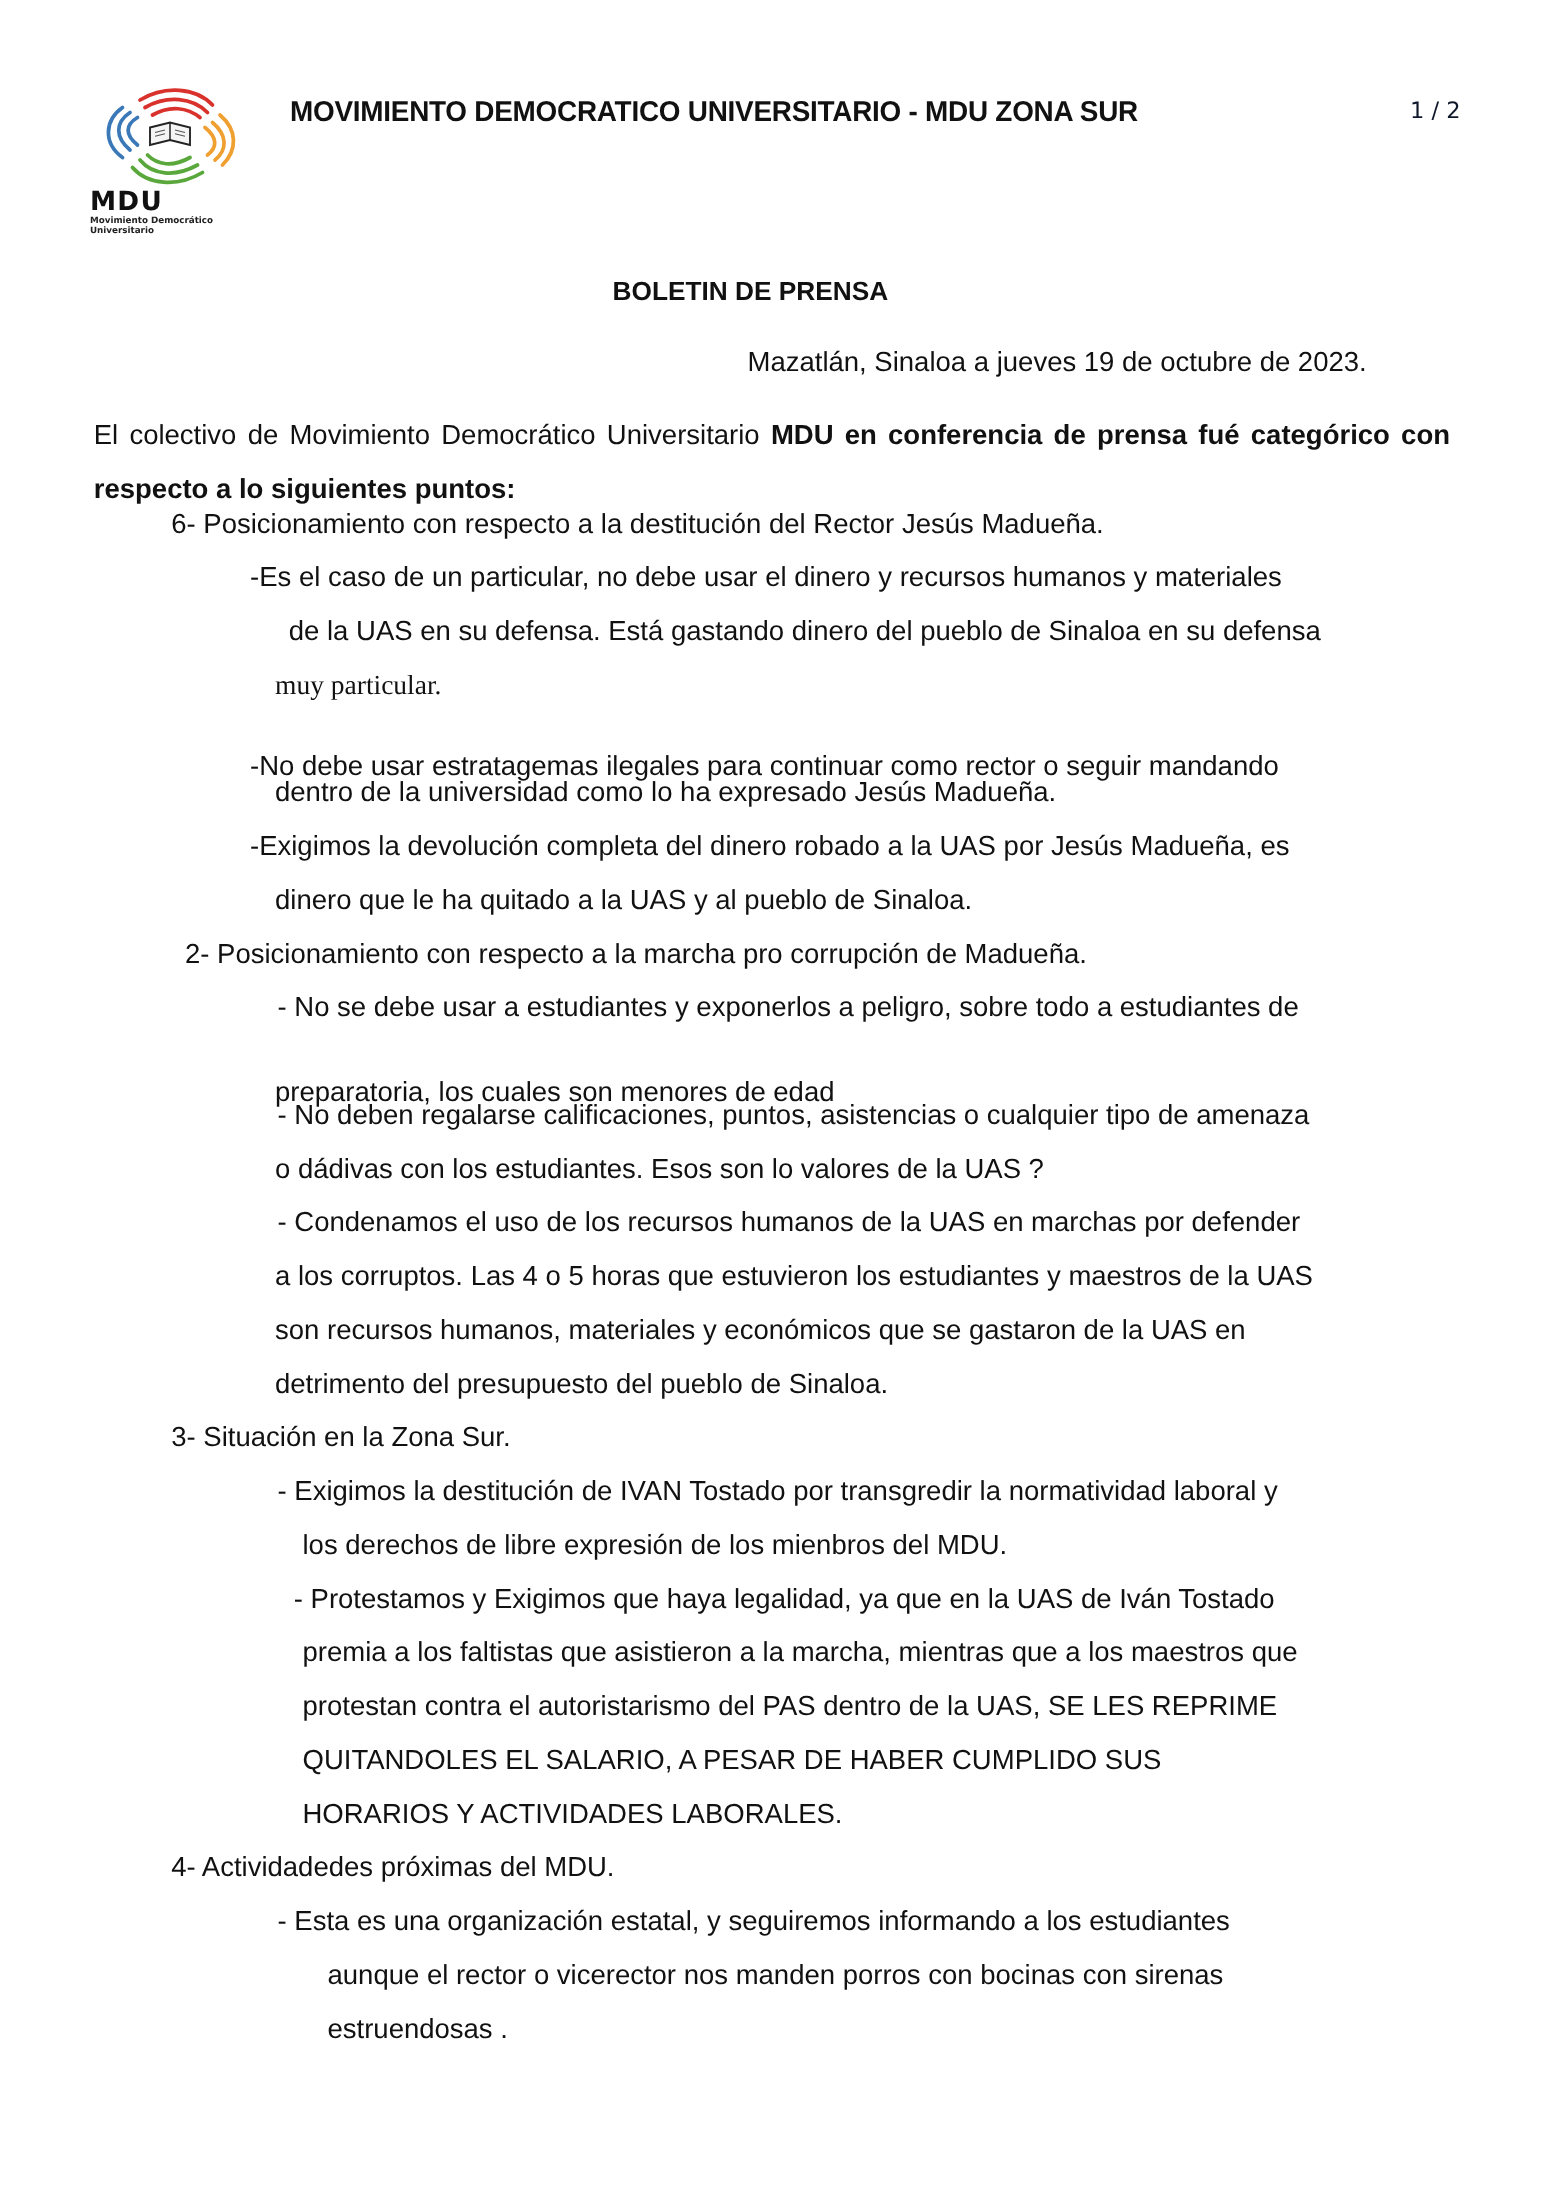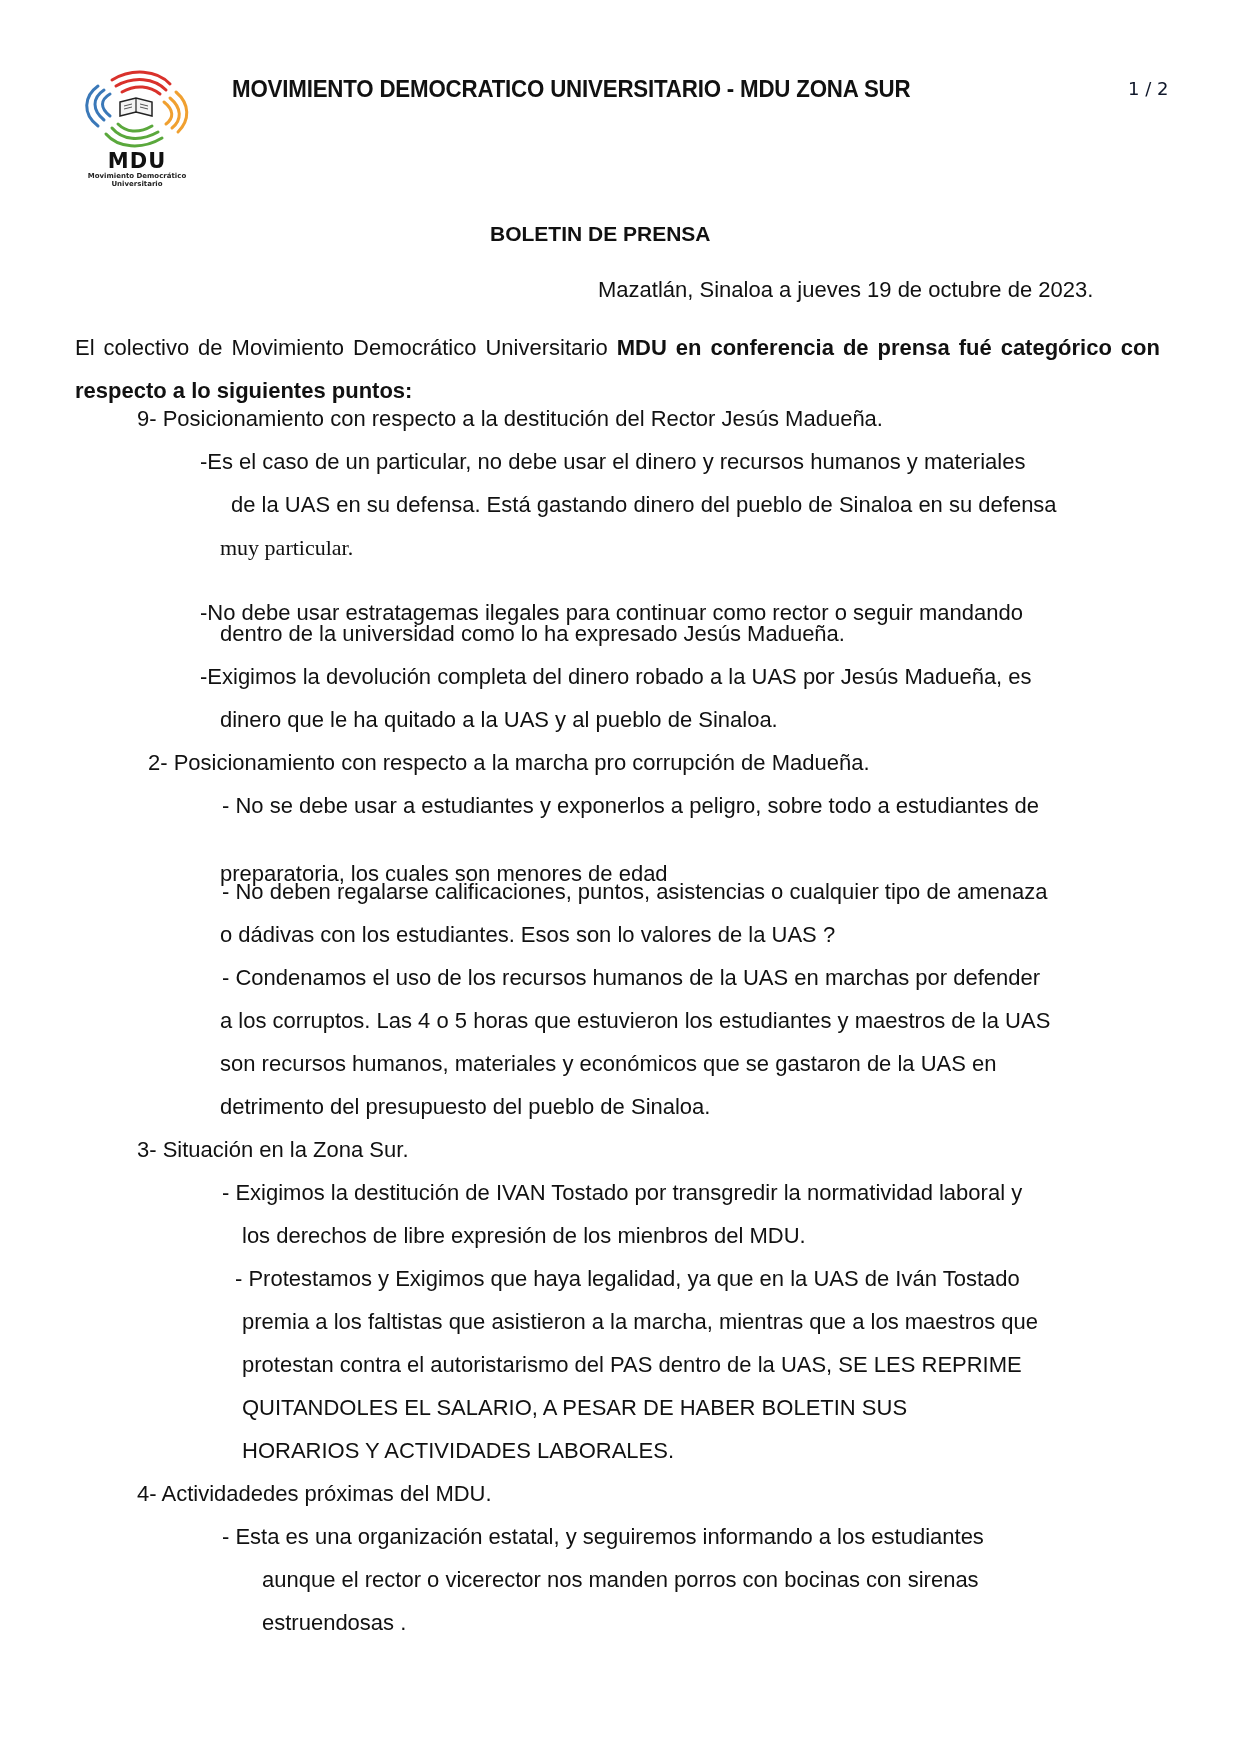--- a/index.html
+++ b/index.html
@@ -2,21 +2,21 @@
 <html><head>
 <meta charset="utf-8">
 <style>
   html, body { margin: 0; padding: 0; background: #ffffff; }
   body {
     width: 1240px; height: 1754px; position: relative; overflow: hidden;
     font-family: "Liberation Sans", sans-serif; color: #111111;
   }
   .logo { position: absolute; left: 72px; top: 62px; width: 130px; height: 130px; }
   .logo svg { display: block; }
-  .logo-text { position: absolute; left: 0; top: 88px; width: 130px; text-align: center; }
+  .logo-text { position: absolute; left: 0; top: 88px; width: 130px; text-align: left; }
   .logo-mdu { font-family: "DejaVu Sans", sans-serif; font-weight: bold; font-size: 21px; letter-spacing: 1px; line-height: 22px; color: #111; }
   .logo-sub { font-family: "DejaVu Sans", sans-serif; font-weight: bold; font-size: 7px; line-height: 8px; color: #222; }
   .header-title {
     position: absolute; left: 232px; top: 76px; font-size: 23px; font-weight: bold;
     letter-spacing: -0.2px; transform: scaleX(0.97); transform-origin: left top;
   }
   .page-num { position: absolute; left: 1128px; top: 78px; font-size: 18px; color: #0f172a; font-family: "DejaVu Sans", sans-serif; }
   .bulletin { position: absolute; left: 490px; top: 222px; font-size: 21px; font-weight: bold; }
   .date-line { position: absolute; left: 598px; top: 277px; font-size: 22px; }
   .text { position: absolute; font-size: 22px; line-height: 43px; white-space: nowrap; }
@@ -58,21 +58,21 @@
 
 <div class="header-title">MOVIMIENTO DEMOCRATICO UNIVERSITARIO - MDU ZONA SUR</div>
 <div class="page-num">1 / 2</div>
 
 <div class="bulletin">BOLETIN DE PRENSA</div>
 <div class="date-line">Mazatlán, Sinaloa a jueves 19 de octubre de 2023.</div>
 
 <div class="text intro"><span>El colectivo de Movimiento Democrático Universitario </span><b>MDU en conferencia de prensa fué categórico con respecto a lo siguientes puntos:</b></div>
 
 <div id="lines">
-    <div class="line" style="left: 137px; top: 406px;">9- Posicionamiento con respecto a la destitución del Rector Jesús Madueña.</div>
+    <div class="line" style="left: 137px; top: 406px;">6- Posicionamiento con respecto a la destitución del Rector Jesús Madueña.</div>
     <div class="line" style="left: 200px; top: 449px;">-Es el caso de un particular, no debe usar el dinero y recursos humanos y materiales</div>
     <div class="line" style="left: 220px; top: 492px; margin-left: 11px;">de la UAS en su defensa. Está gastando dinero del pueblo de Sinaloa en su defensa</div>
     <div class="line" style="left: 220px; top: 535px; font-family: Liberation Serif, serif;">muy particular.</div>
     <div class="line" style="left: 200px; top: 600px;">-No debe usar estratagemas ilegales para continuar como rector o seguir mandando</div>
     <div class="line" style="left: 220px; top: 621px;">dentro de la universidad como lo ha expresado Jesús  Madueña.</div>
     <div class="line" style="left: 200px; top: 664px;">-Exigimos la devolución completa  del dinero robado a la UAS por Jesús Madueña, es</div>
     <div class="line" style="left: 220px; top: 707px;">dinero que le ha quitado a la UAS y al pueblo de Sinaloa.</div>
     <div class="line" style="left: 148px; top: 750px;">2- Posicionamiento con respecto a la marcha pro corrupción de Madueña.</div>
     <div class="line" style="left: 222px; top: 793px;">- No se debe usar a estudiantes y exponerlos a peligro, sobre todo a estudiantes de</div>
     <div class="line" style="left: 220px; top: 836px; margin-top: 25px;">preparatoria, los cuales son menores de edad</div>
@@ -81,19 +81,19 @@
     <div class="line" style="left: 222px; top: 965px;">- Condenamos el uso de los recursos humanos de la UAS en marchas por defender</div>
     <div class="line" style="left: 220px; top: 1008px;">a los corruptos. Las 4 o 5 horas que estuvieron los estudiantes y maestros de la UAS</div>
     <div class="line" style="left: 220px; top: 1051px;">son recursos humanos, materiales y económicos que se gastaron de la UAS en</div>
     <div class="line" style="left: 220px; top: 1094px;">detrimento del presupuesto del pueblo de Sinaloa.</div>
     <div class="line" style="left: 137px; top: 1137px;">3- Situación en la Zona Sur.</div>
     <div class="line" style="left: 222px; top: 1180px;">- Exigimos la destitución de IVAN Tostado por transgredir la normatividad laboral y</div>
     <div class="line" style="left: 242px; top: 1223px;">los derechos de libre expresión de los mienbros del MDU.</div>
     <div class="line" style="left: 235px; top: 1266px;">- Protestamos y Exigimos que haya legalidad, ya que en la UAS de Iván Tostado</div>
     <div class="line" style="left: 242px; top: 1309px;">premia a los faltistas que asistieron a la marcha, mientras que a los maestros que</div>
     <div class="line" style="left: 242px; top: 1352px;">protestan contra el autoristarismo del PAS dentro de la UAS, SE LES REPRIME</div>
-    <div class="line" style="left: 242px; top: 1395px;">QUITANDOLES EL SALARIO, A PESAR DE HABER BOLETIN SUS</div>
+    <div class="line" style="left: 242px; top: 1395px;">QUITANDOLES EL SALARIO, A PESAR DE HABER CUMPLIDO SUS</div>
     <div class="line" style="left: 242px; top: 1438px;">HORARIOS Y ACTIVIDADES LABORALES.</div>
     <div class="line" style="left: 137px; top: 1481px;">4- Actividadedes próximas del MDU.</div>
     <div class="line" style="left: 222px; top: 1524px;">- Esta es una organización estatal, y seguiremos informando a los estudiantes</div>
     <div class="line" style="left: 262px; top: 1567px;">aunque el rector o vicerector nos manden porros con bocinas con sirenas</div>
     <div class="line" style="left: 262px; top: 1610px;">estruendosas .</div>
   </div>
 
 </body></html>

